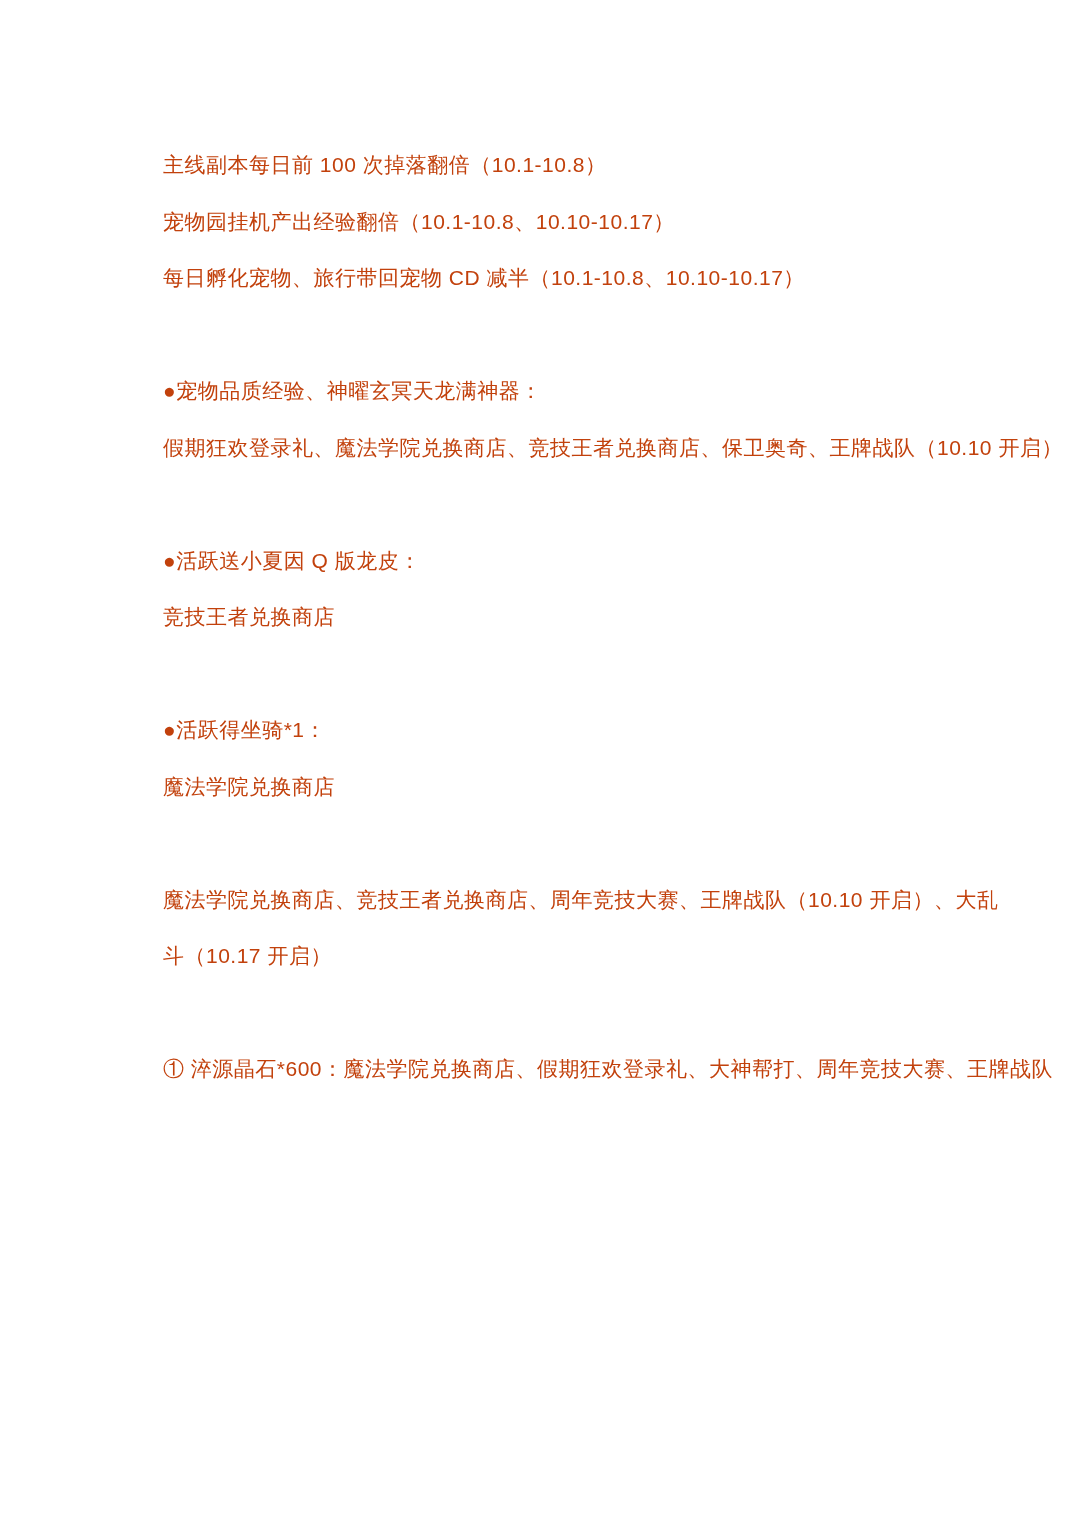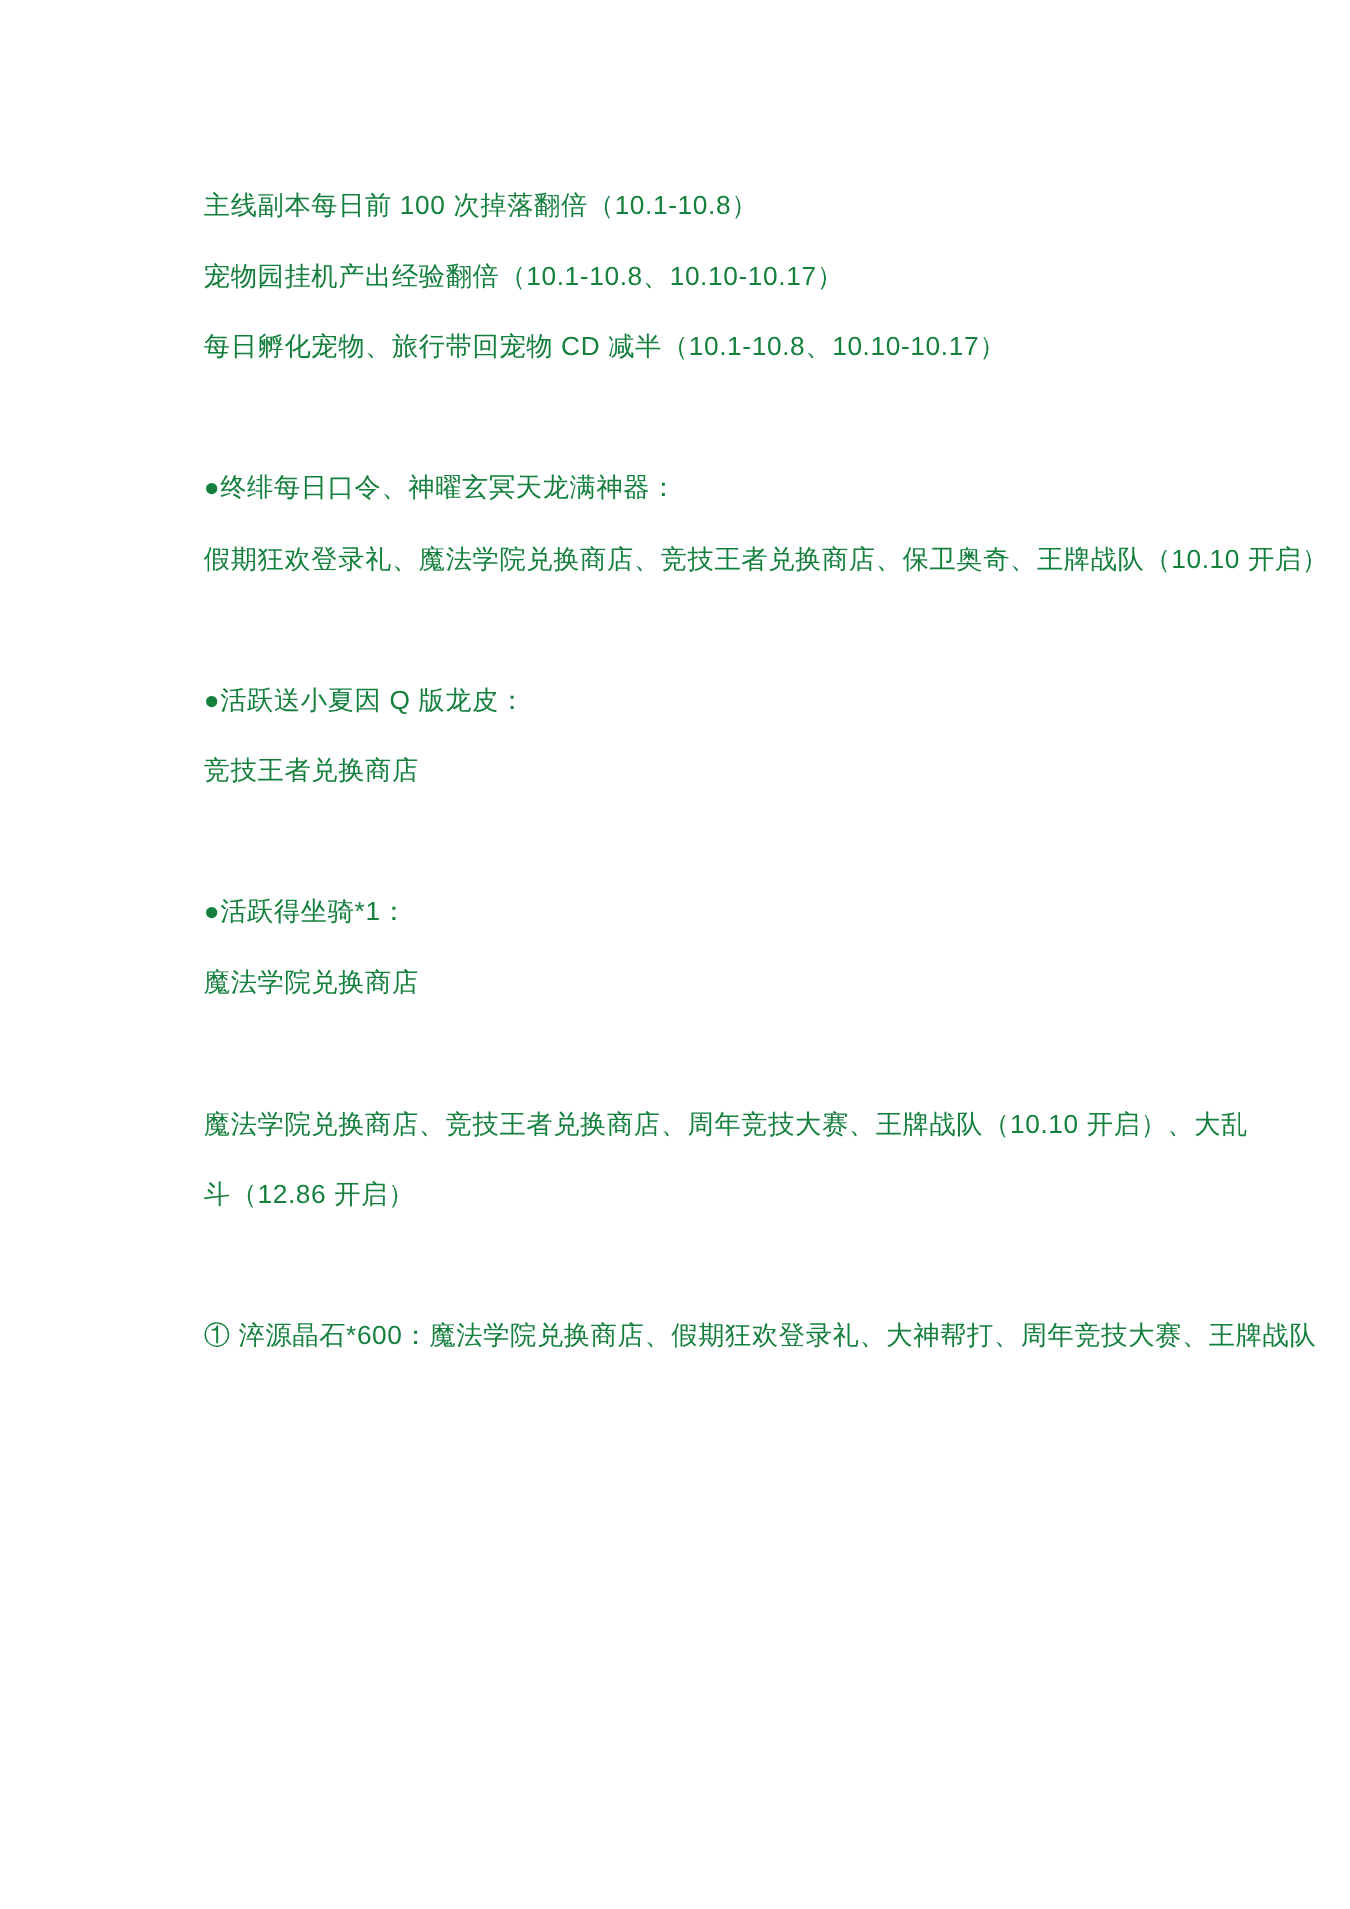--- a/index.html
+++ b/index.html
@@ -9,21 +9,21 @@
   }
   .page {
     position: relative;
     width: 1080px;
     height: 1527px;
     background: #ffffff;
     box-sizing: border-box;
     padding: 137px 145px 0 163px;
     font-family: "Liberation Sans", sans-serif;
     font-size: 21px;
-    color: #15803d;
+    color: #c2410c;
     overflow: hidden;
   }
   .section + .section {
     margin-top: 56.5px; 
   }
   .doc-line {
     line-height: 56.5px;
     white-space: nowrap;
     letter-spacing: 0.5px;
   }
@@ -33,37 +33,37 @@
 
 <div class="page">
 
   <div class="section">
     <div class="doc-line">主线副本每日前 100 次掉落翻倍（10.1-10.8）</div>
     <div class="doc-line">宠物园挂机产出经验翻倍（10.1-10.8、10.10-10.17）</div>
     <div class="doc-line">每日孵化宠物、旅行带回宠物 CD 减半（10.1-10.8、10.10-10.17）</div>
   </div>
 
   <div class="section">
-    <div class="doc-line">●终绯每日口令、神曜玄冥天龙满神器：</div>
+    <div class="doc-line">●宠物品质经验、神曜玄冥天龙满神器：</div>
     <div class="doc-line">假期狂欢登录礼、魔法学院兑换商店、竞技王者兑换商店、保卫奥奇、王牌战队（10.10 开启）</div>
   </div>
 
   <div class="section">
     <div class="doc-line">●活跃送小夏因 Q 版龙皮：</div>
     <div class="doc-line">竞技王者兑换商店</div>
   </div>
 
   <div class="section">
     <div class="doc-line">●活跃得坐骑*1：</div>
     <div class="doc-line">魔法学院兑换商店</div>
   </div>
 
 
   <div class="section">
     <div class="doc-line">魔法学院兑换商店、竞技王者兑换商店、周年竞技大赛、王牌战队（10.10 开启）、大乱</div>
-    <div class="doc-line">斗（12.86 开启）</div>
+    <div class="doc-line">斗（10.17 开启）</div>
   </div>
 
   <div class="section">
     <div class="doc-line">① 淬源晶石*600：魔法学院兑换商店、假期狂欢登录礼、大神帮打、周年竞技大赛、王牌战队</div>
   </div>
 
 </div>
 
 </body></html>

